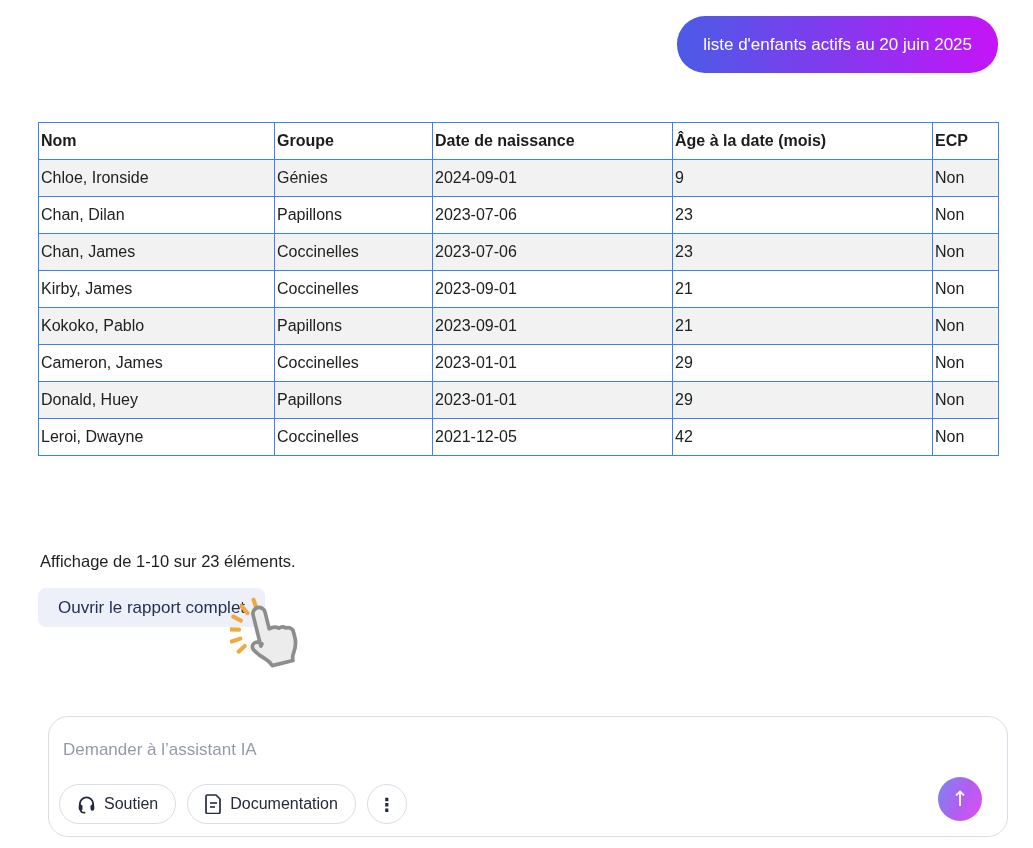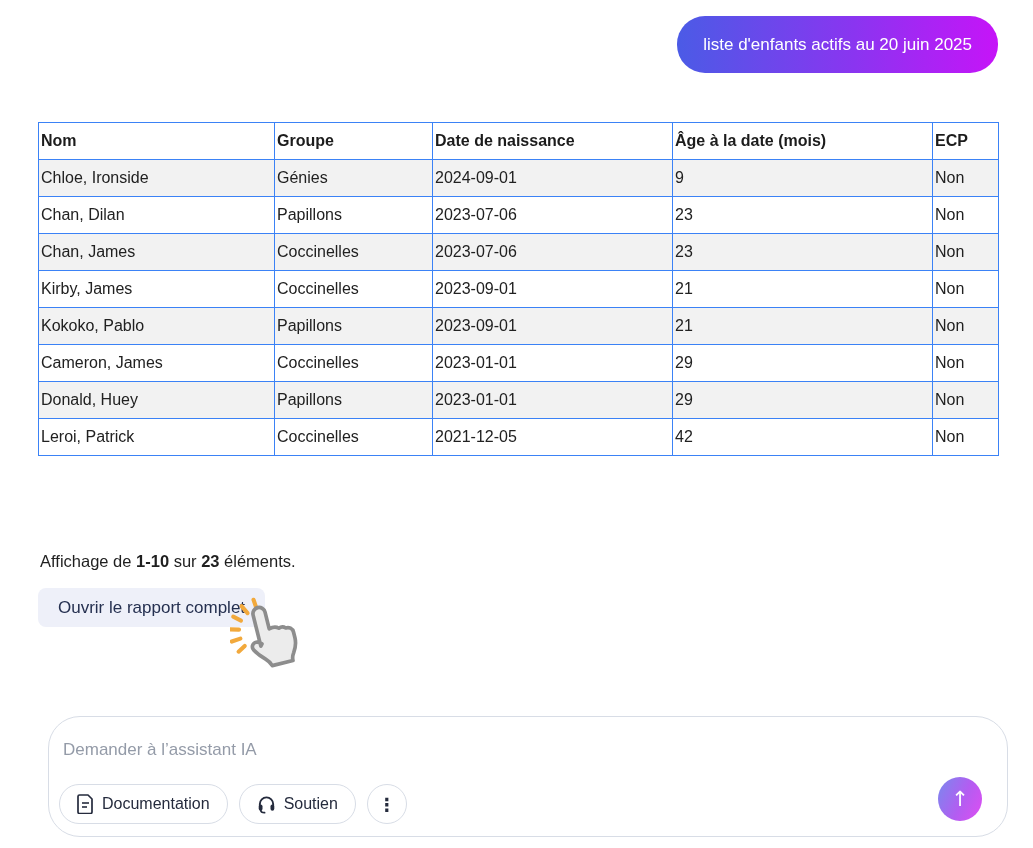--- a/index.html
+++ b/index.html
@@ -24,36 +24,36 @@
     border:1px solid #3b82f6; padding:7px 2px; height:37px;
     text-align:left; vertical-align:middle; color:#212121;
     white-space:nowrap; overflow:hidden;
   }
   .report-table thead th { font-weight:bold; background:#ffffff; font-size:16px; color:#1c1c1c; }
   .report-table tbody tr:nth-child(odd) td { background:#f2f2f2; }
   .report-table tbody tr:nth-child(even) td { background:#ffffff; }
 
   
   .pagination { position:absolute; left:40px; top:552px; font-size:16.5px; color:#1f1f1f; }
-  .pagination b { font-weight:bold; }
+  .pagination b { font-weight:normal; }
 
   
   .report-btn {
     position:absolute; left:38px; top:588px; height:39px; padding:0 20px;
     background:#eef0f9; border:none; border-radius:8px; cursor:pointer;
     font-family:"Liberation Sans", sans-serif; font-size:17px; color:#253050;
   }
 
   
   .click-cursor { position:absolute; left:230px; top:595px; width:82px; height:82px; pointer-events:none; }
 
   
   .composer {
     position:absolute; left:48px; top:716px; width:960px; height:121px;
-    border:1px solid #d8dde6; border-radius:32px; background:#ffffff;
+    border:1px solid #d8dde6; border-radius:20px; background:#ffffff;
   }
   .composer-input {
     position:absolute; left:14px; top:18px; width:700px; height:30px;
     border:none; outline:none; font-family:"Liberation Sans", sans-serif;
     font-size:17px; color:#1f2633; background:transparent;
   }
   .composer-input::placeholder { color:#949ba8; opacity:1; }
   .pill-row { position:absolute; left:10px; top:67px; display:flex; align-items:center; gap:11px; }
   .pill {
     display:flex; align-items:center; gap:8px; height:40px; padding:0 17px;
@@ -145,21 +145,21 @@
           <td>Non</td>
         </tr>
         <tr>
           <td>Donald, Huey</td>
           <td>Papillons</td>
           <td>2023-01-01</td>
           <td>29</td>
           <td>Non</td>
         </tr>
         <tr>
-          <td>Leroi, Patrick</td>
+          <td>Leroi, Dwayne</td>
           <td>Coccinelles</td>
           <td>2021-12-05</td>
           <td>42</td>
           <td>Non</td>
         </tr>
       </tbody>
   </table>
 
   <div class="pagination"><span>Affichage de </span><b>1-10</b><span> sur </span><b>23</b><span> éléments.</span></div>
 
@@ -180,41 +180,41 @@
       </g>
     </svg>
   </div>
 
   <div class="composer">
     <input class="composer-input" type="text" value="" placeholder="Demander à l’assistant IA" style="">
 
     <div class="pill-row">
       <button class="pill">
         <span class="icon">
-          <svg width="17" height="20" viewBox="0 0 17 20">
-            <path d="M2.5 1 h8.5 l4 4 v13 a1.5 1.5 0 0 1 -1.5 1.5 h-11 a1.5 1.5 0 0 1 -1.5 -1.5 v-15.5 a1.5 1.5 0 0 1 1.5 -1.5 z" fill="none" stroke="#252b3d" stroke-width="1.7" stroke-linejoin="round"></path>
-            <line x1="5" y1="9" x2="12" y2="9" stroke="#252b3d" stroke-width="1.6"></line>
-            <line x1="5" y1="13" x2="10" y2="13" stroke="#252b3d" stroke-width="1.6"></line>
-          </svg>
-        </span>
-        <span>Documentation</span>
-      </button>
-
-      <button class="pill">
-        <span class="icon">
           <svg width="19" height="20" viewBox="0 0 20 20">
             <path d="M3 12 v-2 a7 7 0 0 1 14 0 v2" fill="none" stroke="#252b3d" stroke-width="2" stroke-linecap="round"></path>
             <rect x="14.2" y="10.5" width="4" height="6.5" rx="2" fill="#252b3d"></rect>
             <rect x="1.8" y="10.5" width="4" height="6.5" rx="2" fill="#252b3d"></rect>
             <path d="M4 16.5 c0 2 2 2.6 4 2.6" fill="none" stroke="#252b3d" stroke-width="1.8" stroke-linecap="round"></path>
           </svg>
         </span>
         <span>Soutien</span>
       </button>
 
+      <button class="pill">
+        <span class="icon">
+          <svg width="17" height="20" viewBox="0 0 17 20">
+            <path d="M2.5 1 h8.5 l4 4 v13 a1.5 1.5 0 0 1 -1.5 1.5 h-11 a1.5 1.5 0 0 1 -1.5 -1.5 v-15.5 a1.5 1.5 0 0 1 1.5 -1.5 z" fill="none" stroke="#252b3d" stroke-width="1.7" stroke-linejoin="round"></path>
+            <line x1="5" y1="9" x2="12" y2="9" stroke="#252b3d" stroke-width="1.6"></line>
+            <line x1="5" y1="13" x2="10" y2="13" stroke="#252b3d" stroke-width="1.6"></line>
+          </svg>
+        </span>
+        <span>Documentation</span>
+      </button>
+
       <button class="more-btn">
         <span>⋮</span>
       </button>
     </div>
 
     <button class="send-btn">
       <span>↑</span>
     </button>
   </div>
 

